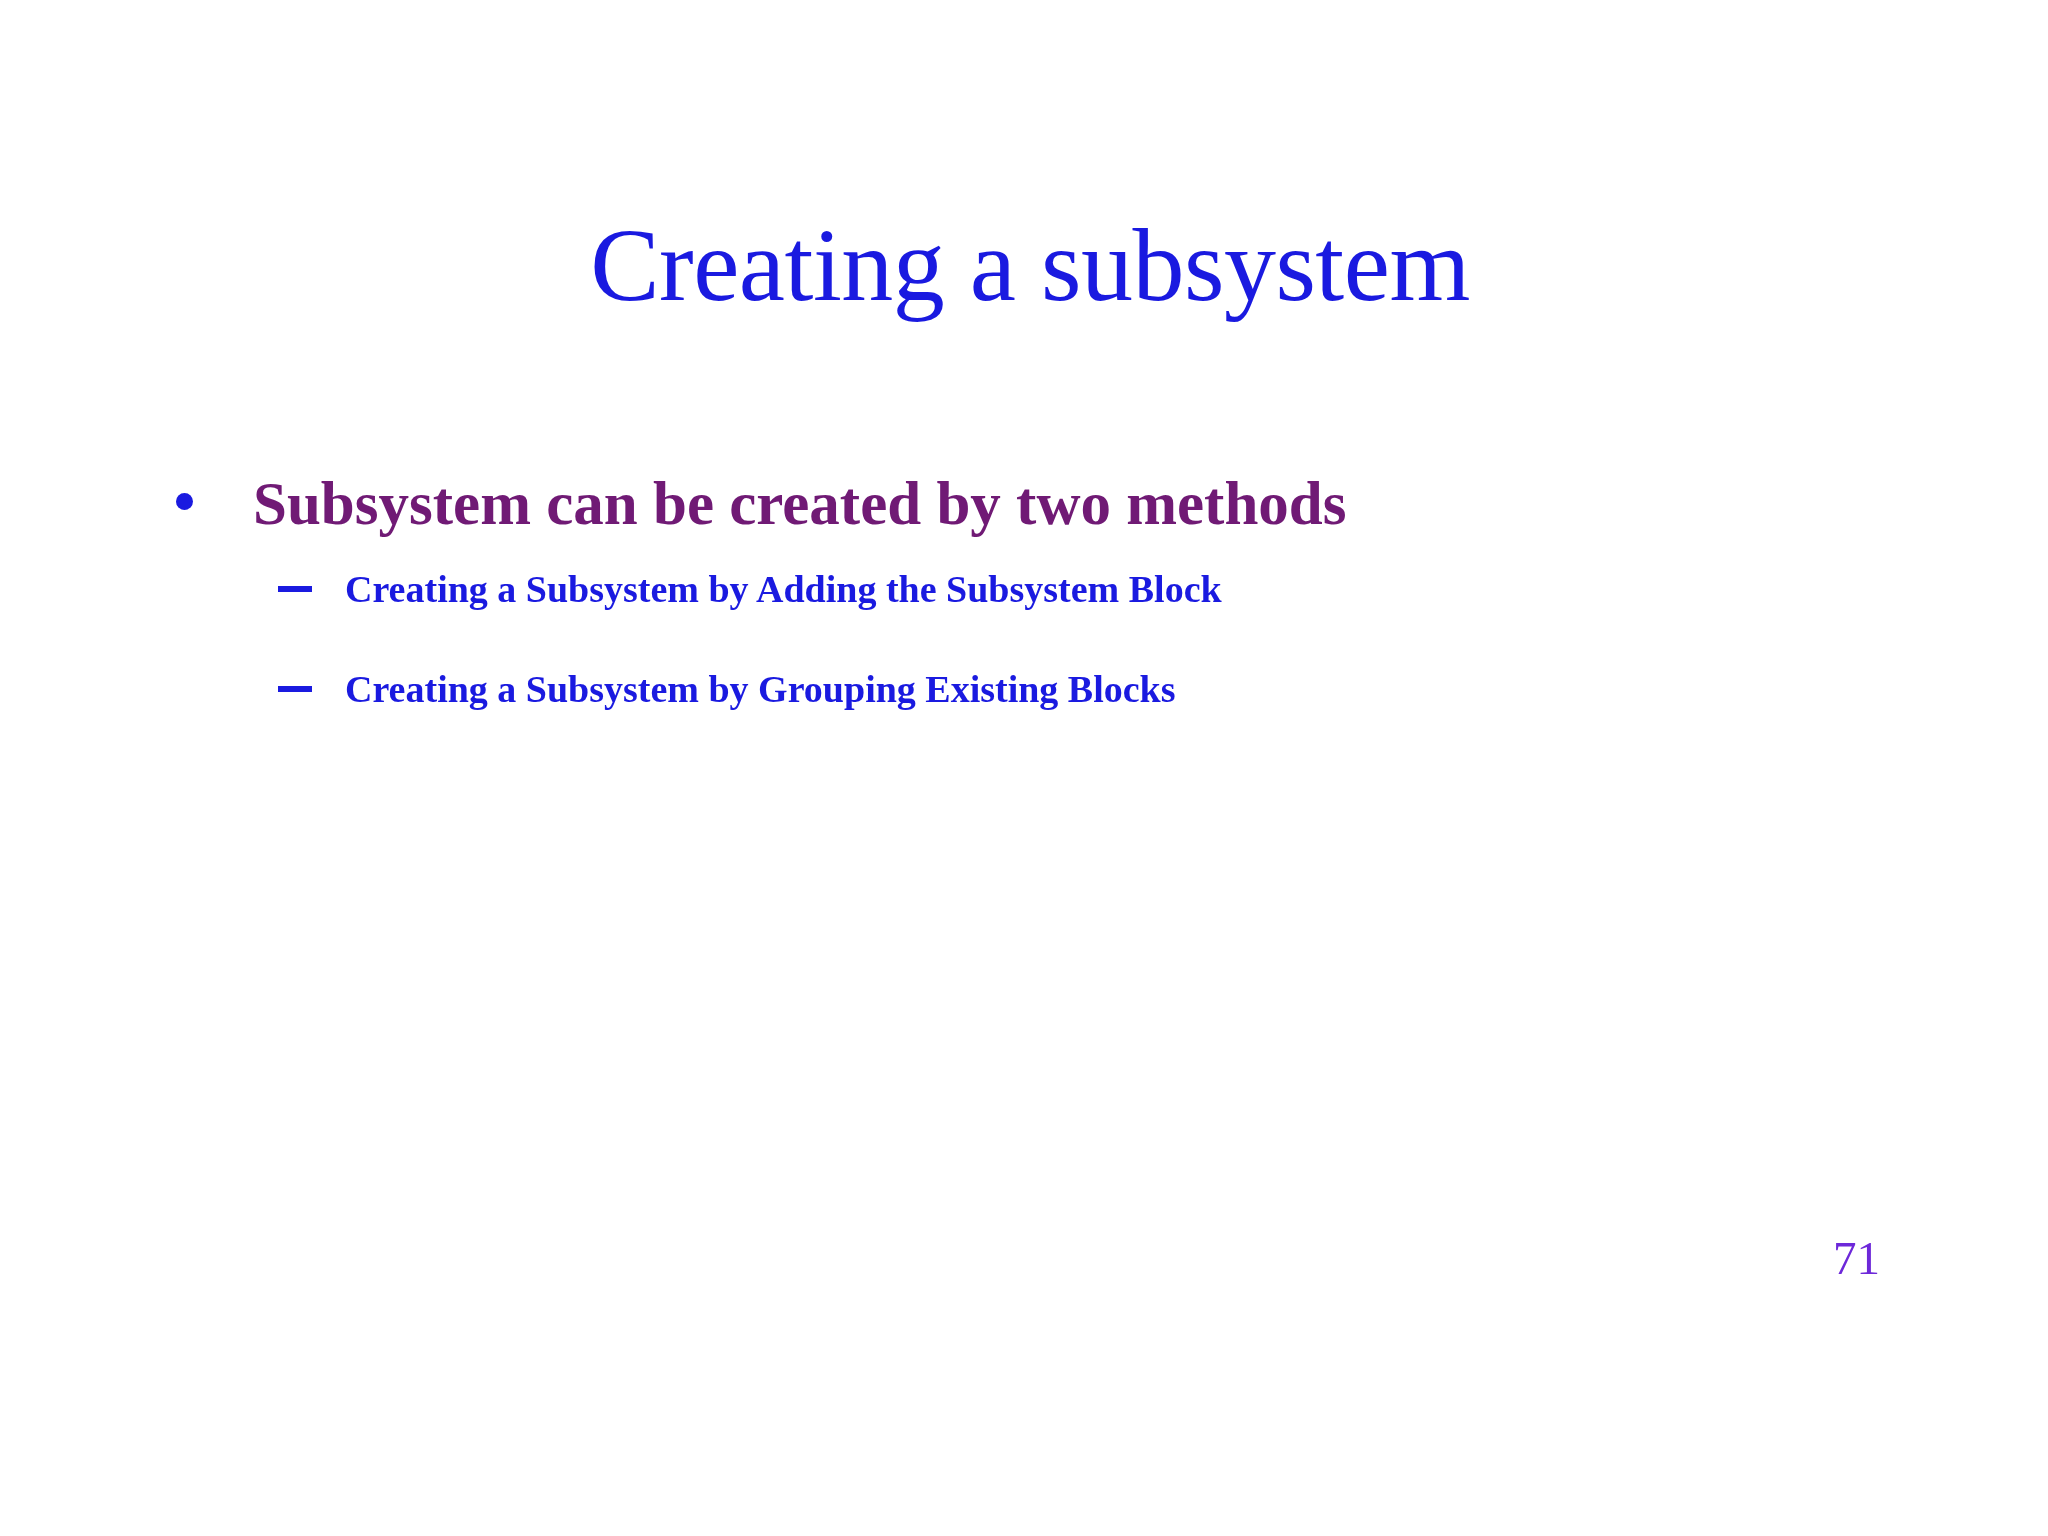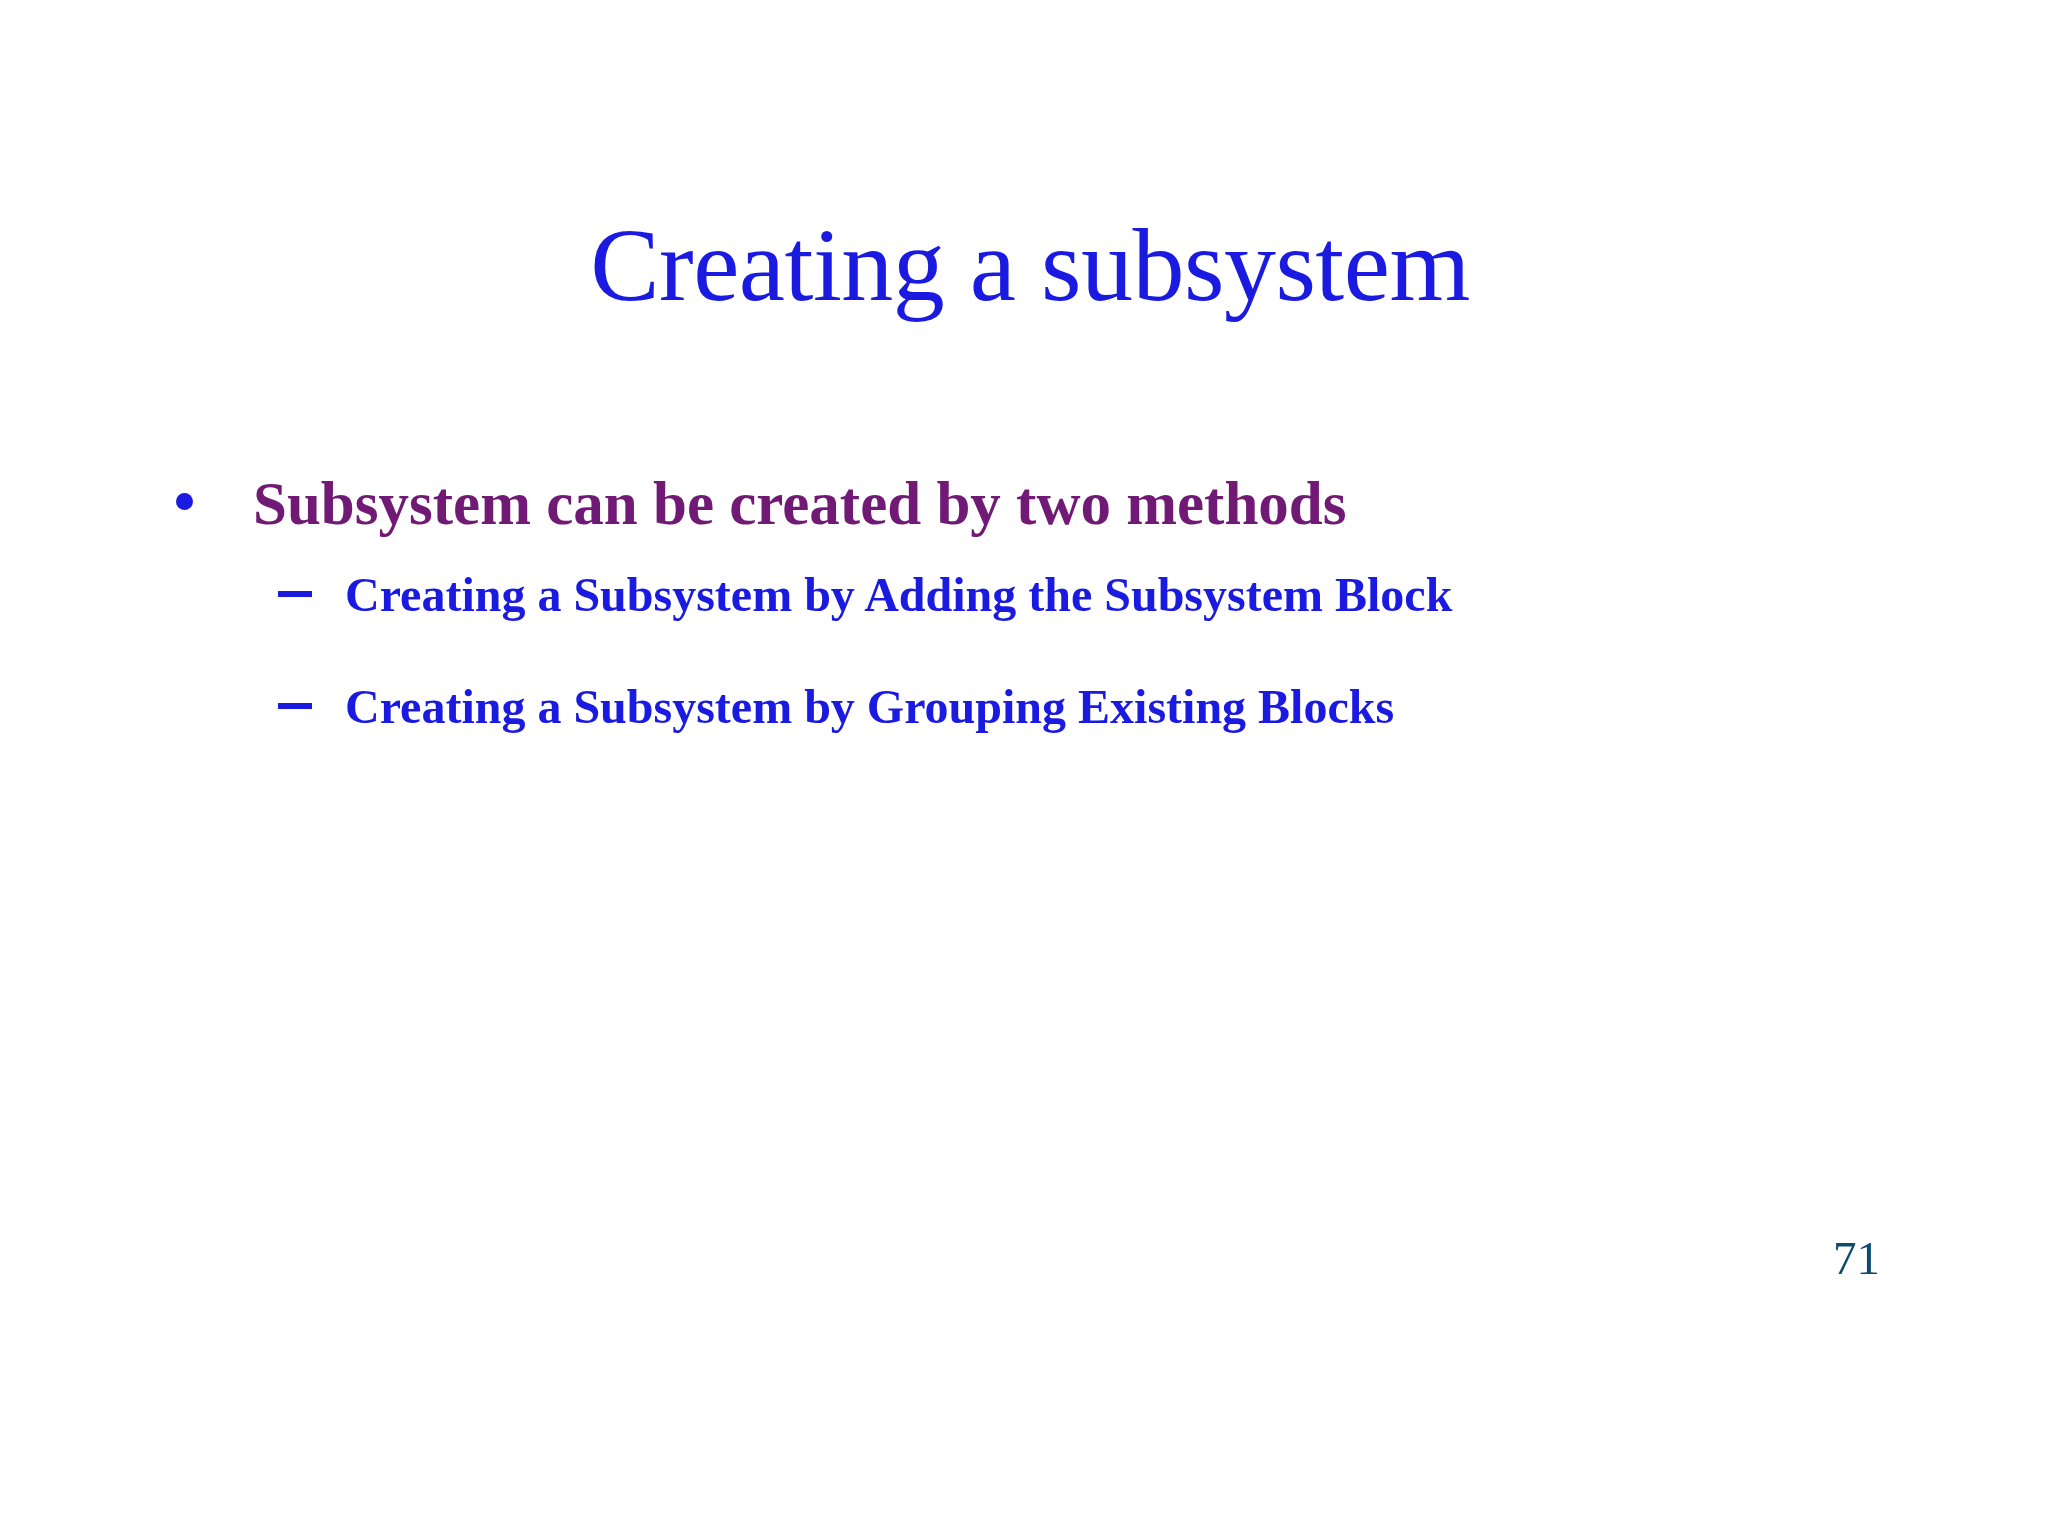--- a/index.html
+++ b/index.html
@@ -64,21 +64,21 @@
     height: 17px;
     border-radius: 50%;
     background: #1a1ae0;
   }
 
   .bullet-l2 {
     position: relative;
     display: block;
     padding-left: 185px;
     color: #1a1ae0;
-    font-size: 48px;
+    font-size: 38px;
     font-weight: 700;
     line-height: 1.18;
     margin: 0;
   }
   .bullet-l2 .marker-dash {
     position: absolute;
     left: 118px;
     top: 0.50em;
     width: 34px;
     height: 6px;
@@ -88,21 +88,21 @@
   #sub-1 { margin-top: 28px; width: 1650px; }
   #sub-2 { margin-top: 56px; }
 
   .l2-text { display: block; }
 
   
   #page-number {
     position: absolute;
     right: 168px;
     bottom: 62px;
-    color: #0c4a6e;
+    color: #6d28d9;
     font-size: 47px;
     font-weight: 400;
     line-height: 1;
   }
 </style>
 </head>
 <body>
 
 <div id="slide">
 

